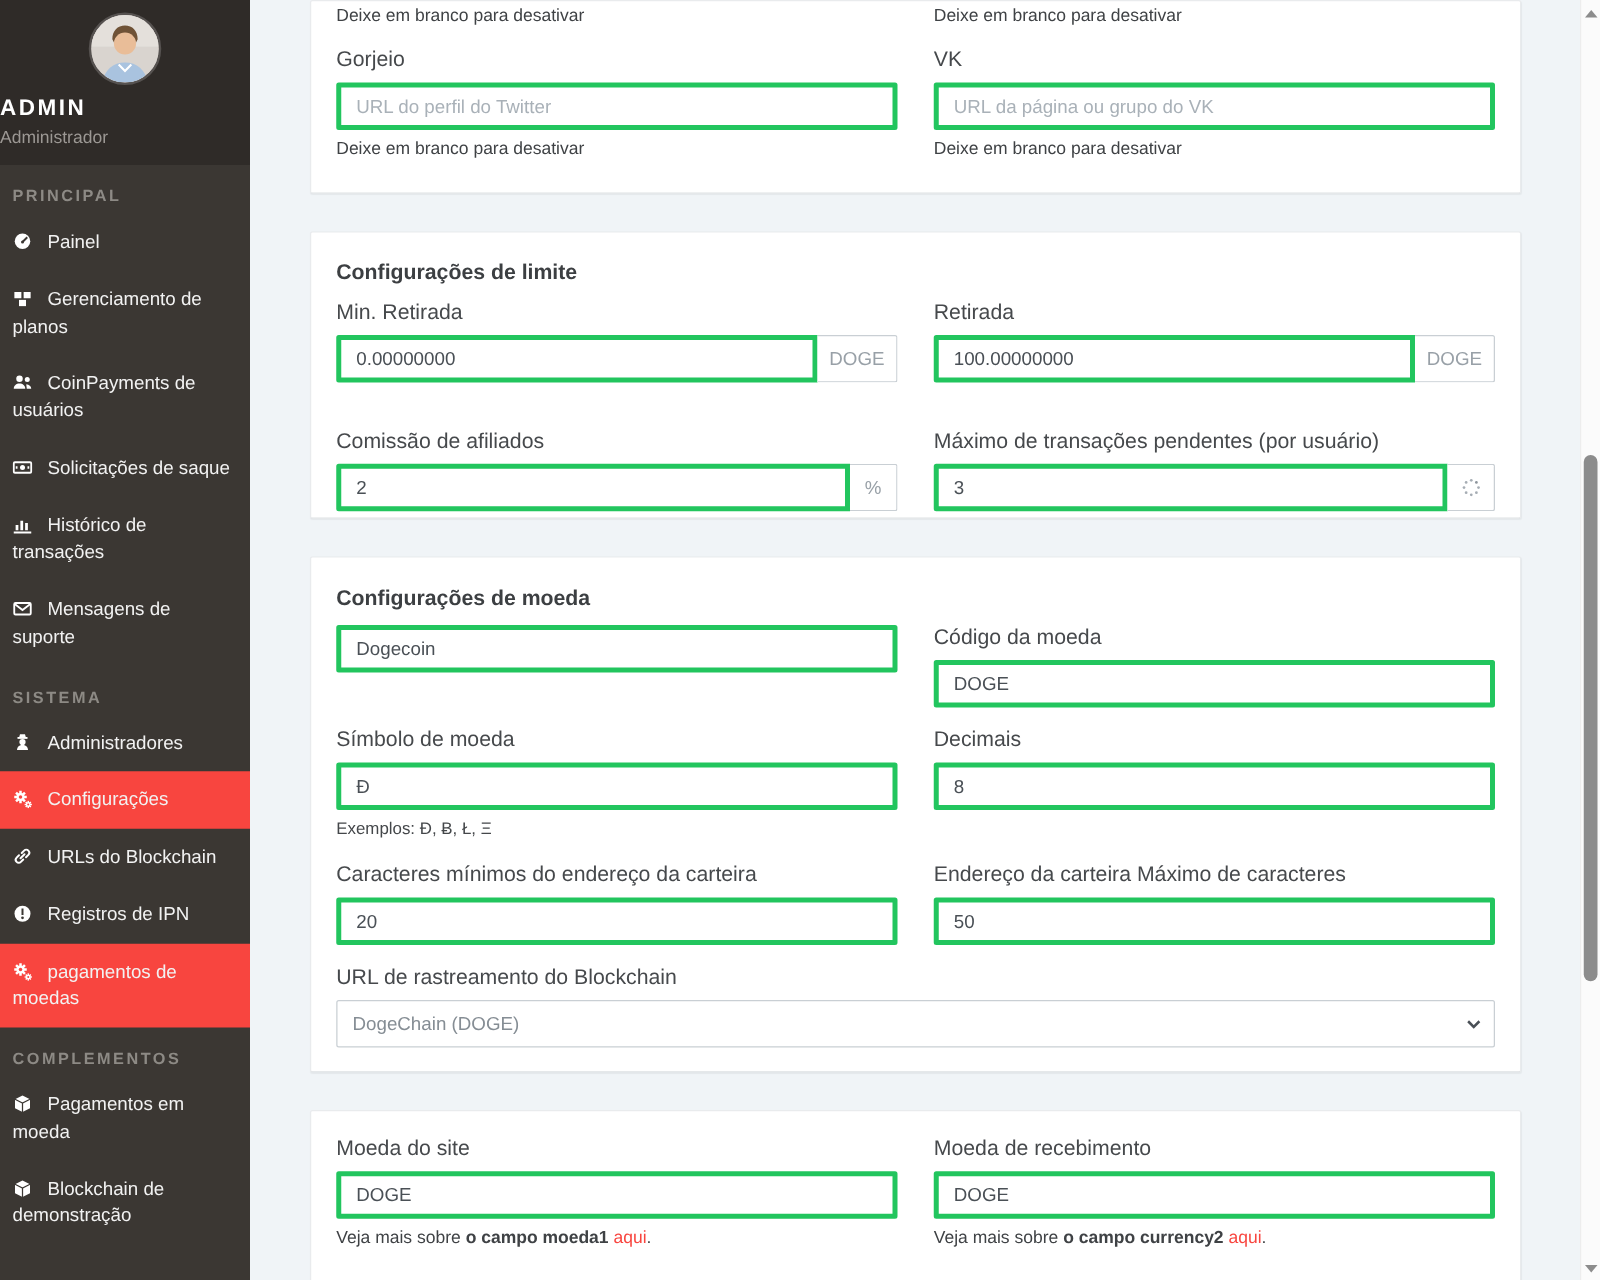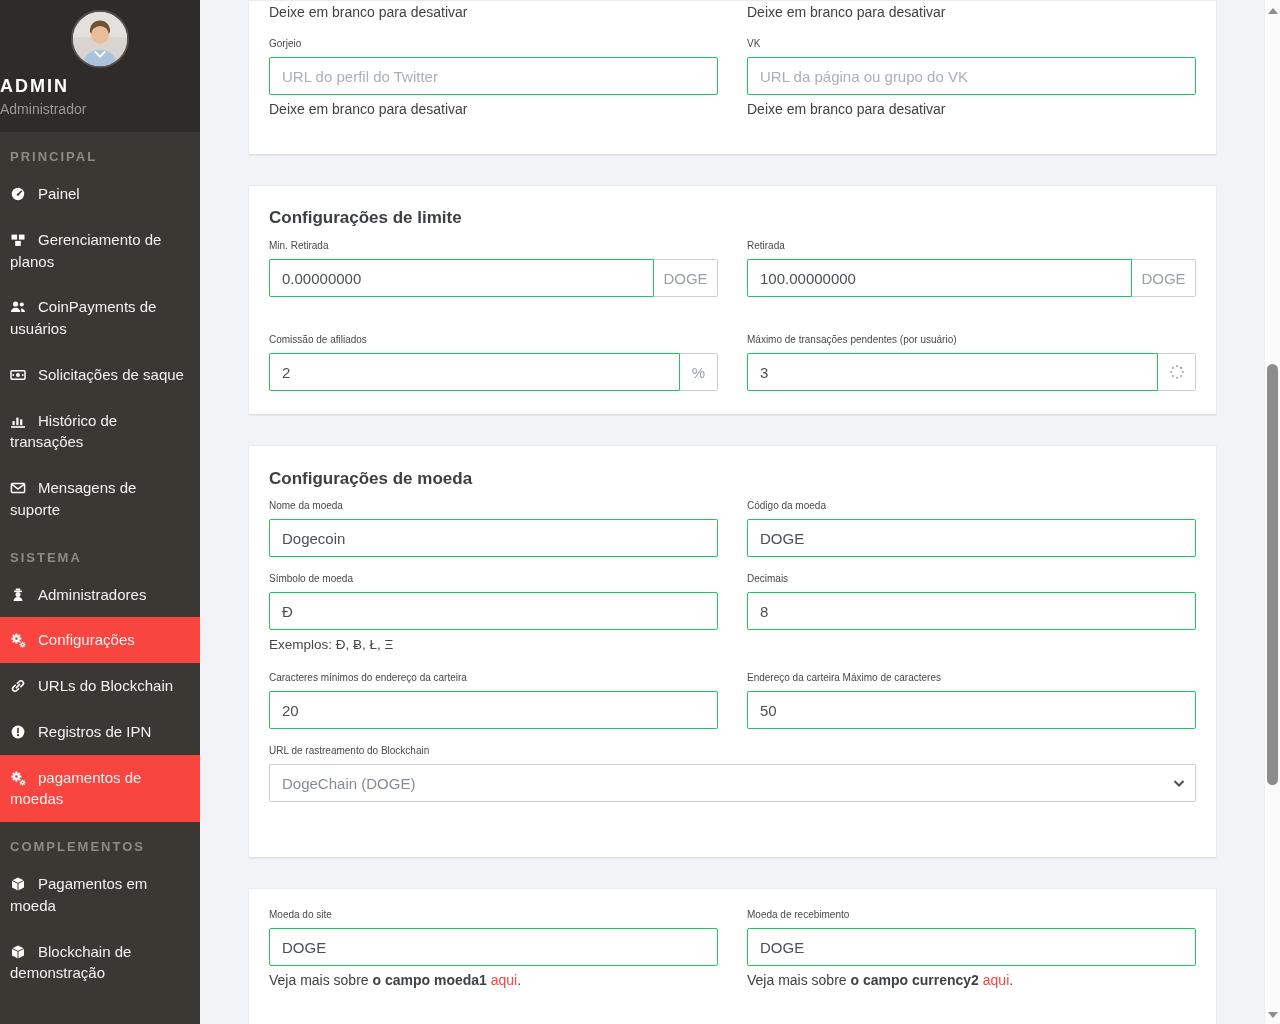--- a/index.html
+++ b/index.html
@@ -19,25 +19,25 @@
   .nav-item .ico{display:inline-block;width:18px;height:16px;margin-right:10px;vertical-align:-3px}
   .nav-item .ico svg{width:16px;height:16px;display:block}
 
   
   .main{position:absolute;left:200px;top:0;width:1064px;height:1024px;background:#f0f4f7;padding-left:48px}
   .card{width:969px;background:#fff;border:1px solid #e9ebed;border-bottom-color:#dde0e3;border-radius:2px;box-shadow:0 1px 1px rgba(0,0,0,.05)}
   .card-pad{padding:20px}
   .row2{display:flex;gap:29px}
   .col{width:450px}
   .card-title{font-size:17px;font-weight:bold;color:#3c3f42}
-  .flabel{display:block;font-size:10px;color:#46494c;margin-bottom:8px}
+  .flabel{display:block;font-size:17px;color:#46494c;margin-bottom:8px}
   .fhelp{font-size:14px;color:#3f4245;margin-top:6px}
   .fhelp .lnk{color:#f8453f;text-decoration:none;cursor:pointer}
   .fhelp b{color:#3f4245}
-  input.txt{width:100%;height:38px;border:1px solid #22c55e;border-radius:2px;padding:0 12px;font-size:15px;color:#4a5056;font-family:"Liberation Sans",sans-serif;background:#fff;outline:none}
+  input.txt{width:100%;height:38px;border:4px solid #22c55e;border-radius:2px;padding:0 12px;font-size:15px;color:#4a5056;font-family:"Liberation Sans",sans-serif;background:#fff;outline:none}
   input.txt::placeholder{color:#a9b1b8}
   .igroup{display:flex}
   .igroup input.txt{flex:1;min-width:0;border-radius:2px 0 0 2px}
   .addon{height:38px;border:1px solid #c9cfd4;border-left:0;border-radius:0 2px 2px 0;display:flex;align-items:center;justify-content:center;font-size:15px;color:#98a0a7;background:#fff}
   .addon.w-doge{width:64px}
   .addon.w-sm{width:38px}
   .selwrap{position:relative;width:100%}
   .selwrap select{width:100%;height:38px;border:1px solid #c9cfd4;border-radius:2px;padding:0 30px 0 12px;font-size:15px;color:#858d94;background:#fff;appearance:none;-webkit-appearance:none;font-family:"Liberation Sans",sans-serif;outline:none}
   .selwrap .chev{position:absolute;right:10px;top:12px;pointer-events:none}
 
@@ -295,21 +295,20 @@
             </span>
         </div>
       </div>
     </div>
   </section>
 
   <section class="card card-currency card-pad">
     <h2 class="card-title">Configurações de moeda</h2>
     <div class="row2">
       <div class="col">
-        <label class="flabel">Nome da moeda</label>
         <input class="txt" type="text" value="Dogecoin" style="">
       </div>
       <div class="col">
         <label class="flabel">Código da moeda</label>
         <input class="txt" type="text" value="DOGE" style="">
       </div>
     </div>
     <div class="row2 row-b">
       <div class="col">
         <label class="flabel">Símbolo de moeda</label>

